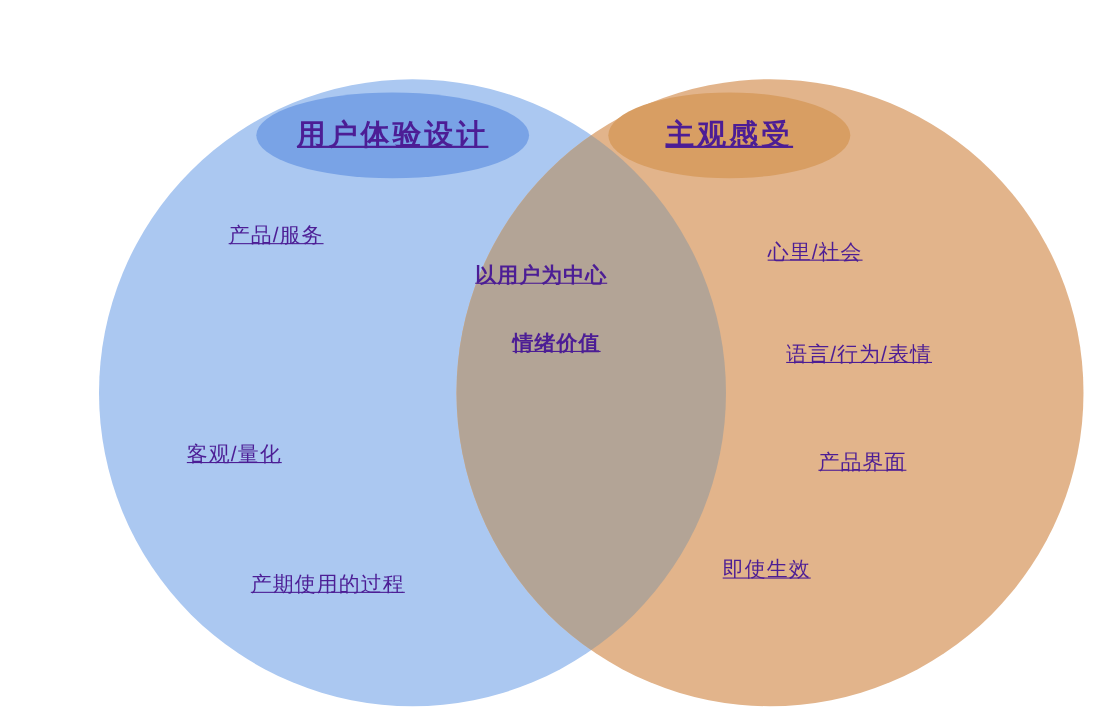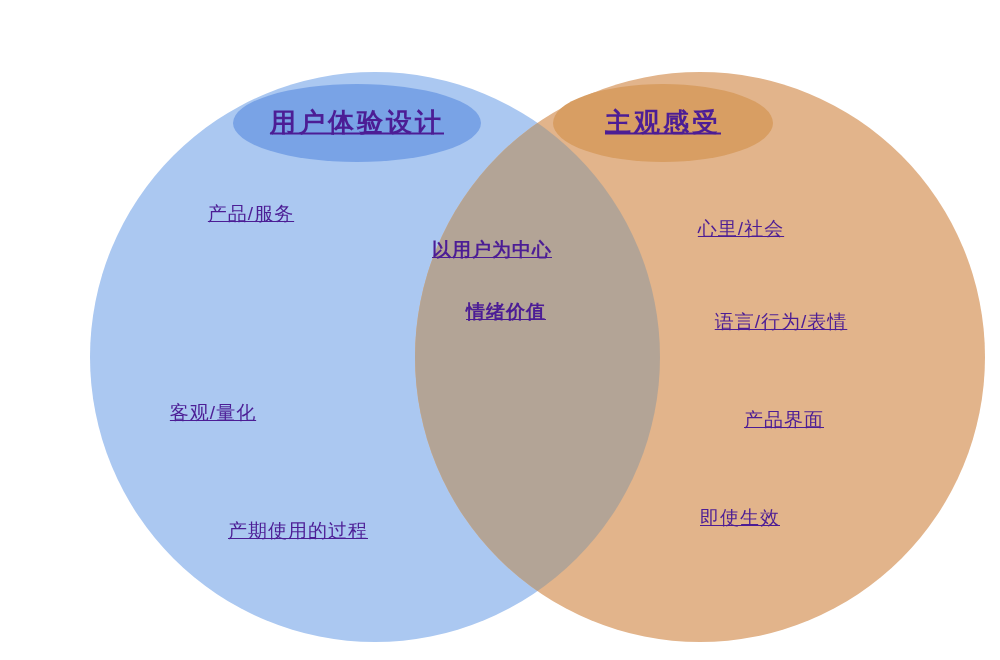--- a/index.html
+++ b/index.html
@@ -73,15 +73,15 @@
   <div class="label item" style="left:251px; top:214px;">产品/服务</div>
   <div class="label item" style="left:213px; top:413px;">客观/量化</div>
   <div class="label item" style="left:298px; top:531px;">产期使用的过程</div>
 
   <div class="label item-center" style="left:492px; top:250px;">以用户为中心</div>
   <div class="label item-center" style="left:506px; top:312px;">情绪价值</div>
 
   <div class="label item" style="left:741px; top:229px;">心里/社会</div>
   <div class="label item" style="left:781px; top:322px;">语言/行为/表情</div>
   <div class="label item" style="left:784px; top:420px;">产品界面</div>
-  <div class="label item" style="left:740px; top:518px;">即使生效</div>
+  <div class="label item" style="left:697px; top:518px;">即使生效</div>
 
 </div>
 
 </body></html>

